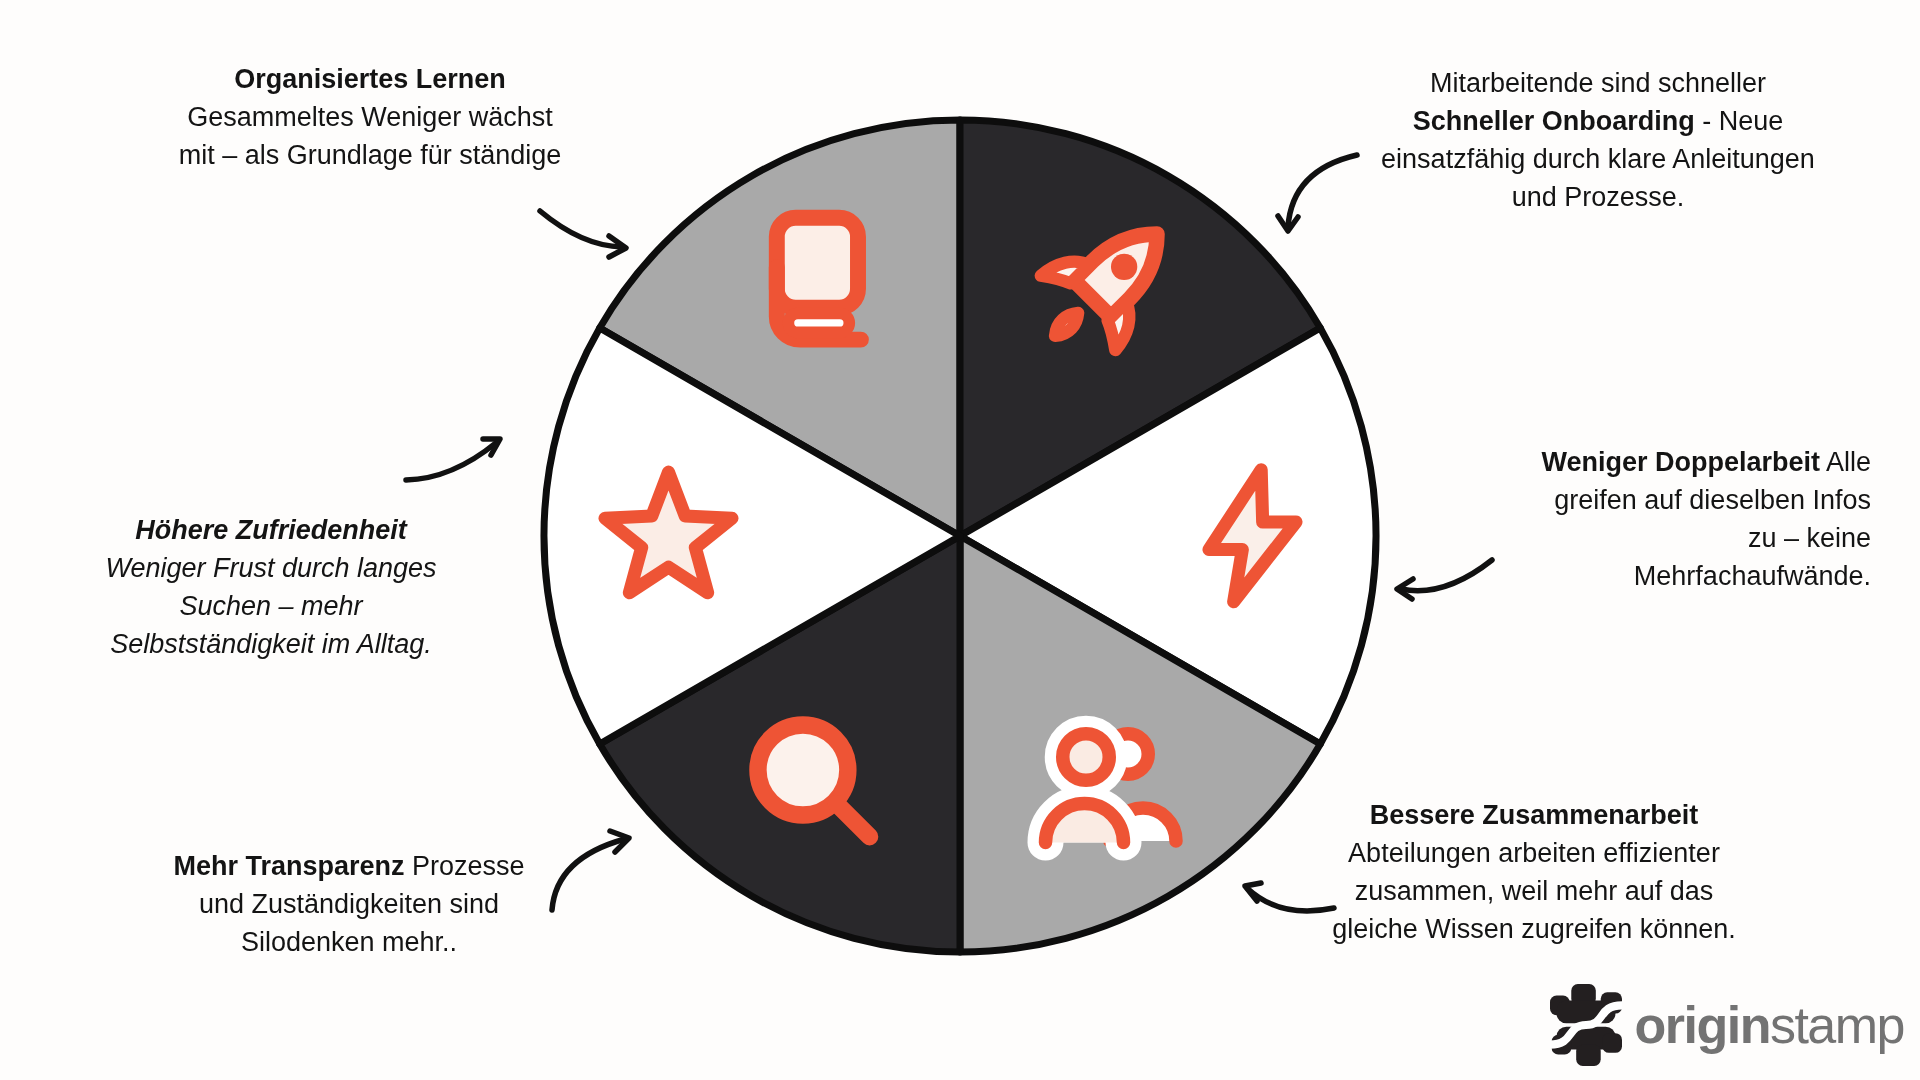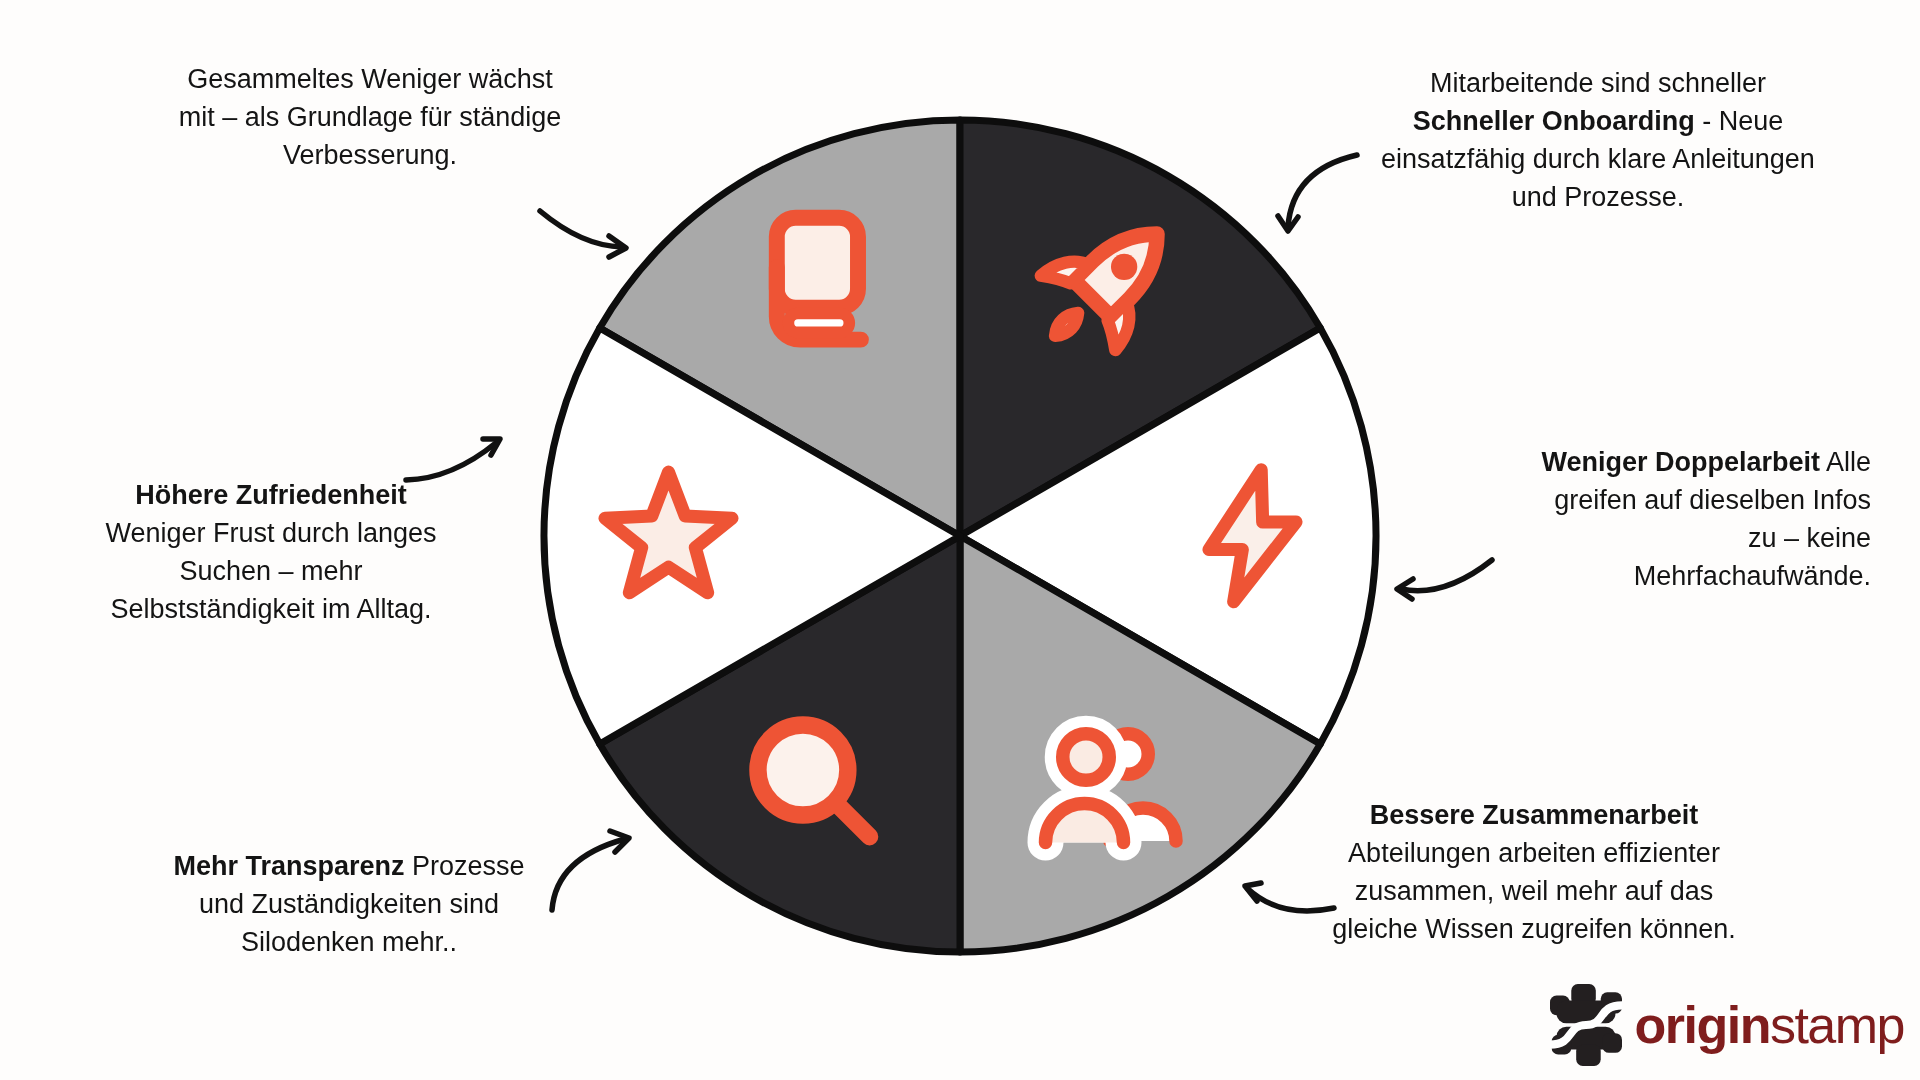--- a/index.html
+++ b/index.html
@@ -3,21 +3,21 @@
 <meta charset="utf-8">
 <style>
   html,body{margin:0;padding:0;background:#fff;}
   .canvas{position:relative;width:1920px;height:1080px;background:#fefdfc;overflow:hidden;
           font-family:"Liberation Sans",sans-serif;}
   .callout{position:absolute;text-align:center;color:#141414;font-size:27px;line-height:38px;}
   .callout .b{font-weight:700;}
   .callout .line{display:block;white-space:nowrap;}
   svg{position:absolute;left:0;top:0;}
   .logo{position:absolute;right:16px;bottom:14px;display:flex;align-items:center;gap:12px;}
-  .logo-text{font-size:52px;letter-spacing:-1.5px;color:#7f1d1d;line-height:1;}
+  .logo-text{font-size:52px;letter-spacing:-1.5px;color:#737373;line-height:1;}
   .logo-text .b{font-weight:700;}
 </style>
 </head>
 <body>
 
 <div class="canvas">
 
   <svg width="1920" height="1080" viewBox="0 0 1920 1080">
 
     <g stroke="#0d0d0d" stroke-width="7" stroke-linejoin="round">
@@ -89,23 +89,23 @@
         <path d="M610,831 L629,838 L615,852"></path>
       </g>
       <g>
         <path d="M406,480 Q452,479 497,442"></path>
         <path d="M483,439 L500,439 L491,455"></path>
       </g>
     </g>
   </svg>
 
   <div class="callout" style="left:150px;top:60px;width:440px;">
+    <span class="line"><span class="b">Organisiertes Lernen</span><span></span></span>
     <span class="line">Gesammeltes Weniger wächst</span>
     <span class="line">mit – als Grundlage für ständige</span>
-    <span class="line">Verbesserung.</span>
   </div>
 
   <div class="callout" style="left:1378px;top:64px;width:440px;">
     <span class="line">Mitarbeitende sind schneller</span>
     <span class="line"><span class="b">Schneller Onboarding</span><span> - Neue</span></span>
     <span class="line">einsatzfähig durch klare Anleitungen</span>
     <span class="line">und Prozesse.</span>
   </div>
 
   <div class="callout" style="left:1431px;top:443px;width:440px;text-align:right;">
@@ -121,21 +121,21 @@
     <span class="line">zusammen, weil mehr auf das</span>
     <span class="line">gleiche Wissen zugreifen können.</span>
   </div>
 
   <div class="callout" style="left:129px;top:847px;width:440px;">
     <span class="line"><span class="b">Mehr Transparenz</span><span> Prozesse</span></span>
     <span class="line">und Zuständigkeiten sind</span>
     <span class="line">Silodenken mehr..</span>
   </div>
 
-  <div class="callout" style="left:51px;top:476px;width:440px;">
+  <div class="callout" style="left:51px;top:511px;width:440px;font-style:italic;">
     <span class="line"><span class="b">Höhere Zufriedenheit</span><span></span></span>
     <span class="line">Weniger Frust durch langes</span>
     <span class="line">Suchen – mehr</span>
     <span class="line">Selbstständigkeit im Alltag.</span>
   </div>
 
   <div class="logo">
     <svg width="72" height="82" viewBox="0 0 88 100" style="position:static;">
       <g fill="#231f20">
         <rect x="26" y="0" width="30" height="26" rx="8"></rect>

